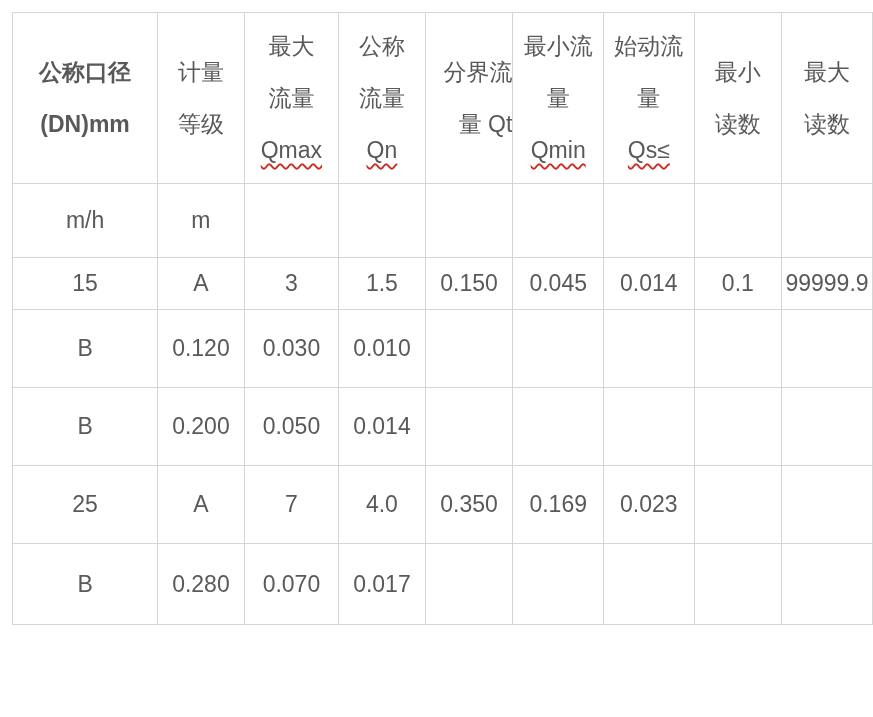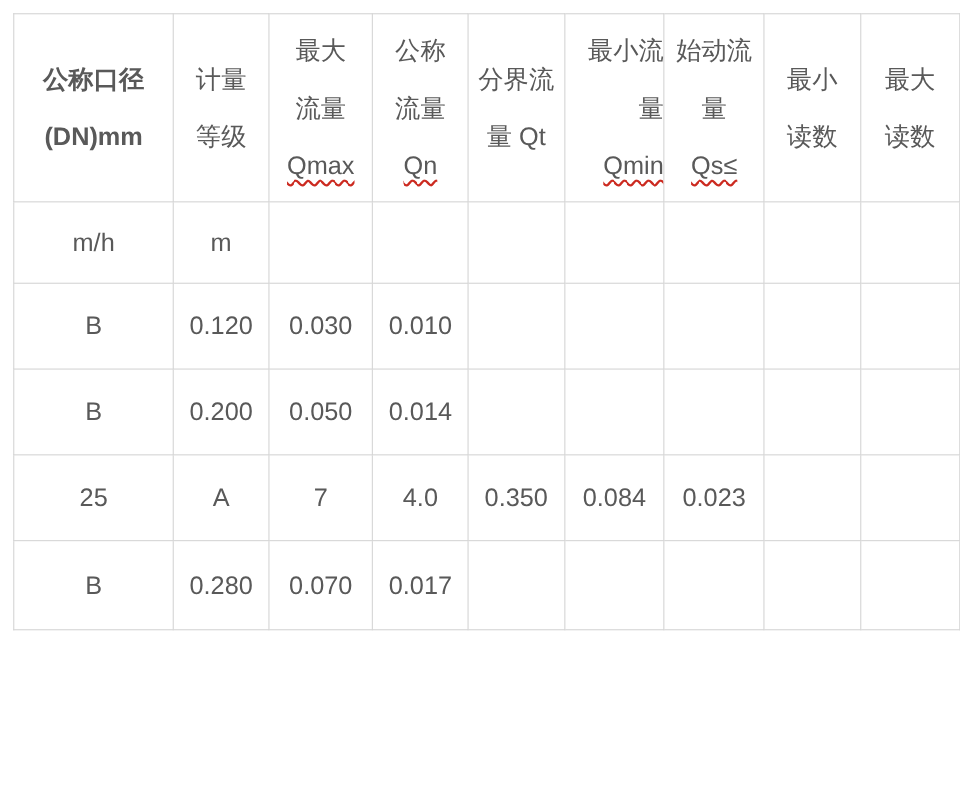--- a/index.html
+++ b/index.html
@@ -65,25 +65,25 @@
           <th style="width: 94px;">
             <div class="hline">最大</div>
             <div class="hline">流量</div>
             <div class="hline sq">Qmax</div>
           </th>
           <th style="width: 86px;">
             <div class="hline">公称</div>
             <div class="hline">流量</div>
             <div class="hline sq">Qn</div>
           </th>
-          <th style="width: 87px;">
+          <th style="width: 87px; text-align: right;">
             <div class="hline">分界流</div>
             <div class="hline">量 Qt</div>
           </th>
-          <th style="width: 90px; text-align: right;">
+          <th style="width: 90px;">
             <div class="hline">最小流</div>
             <div class="hline">量</div>
             <div class="hline sq">Qmin</div>
           </th>
           <th style="width: 90px;">
             <div class="hline">始动流</div>
             <div class="hline">量</div>
             <div class="hline sq">Qs≤</div>
           </th>
           <th style="width: 87px; border-radius: 23px;">
@@ -101,20 +101,31 @@
           <td style="width: 145px;">m/h</td>
           <td style="width: 86px;">m</td>
           <td style="width: 94px;"></td>
           <td style="width: 86px;"></td>
           <td style="width: 87px;"></td>
           <td style="width: 90px;"></td>
           <td style="width: 90px;"></td>
           <td style="width: 87px;"></td>
           <td style="width: 90px;"></td>
         </tr>
+        <tr style="height: 52px;">
+          <td>15</td>
+          <td>A</td>
+          <td>3</td>
+          <td>1.5</td>
+          <td>0.150</td>
+          <td>0.045</td>
+          <td>0.014</td>
+          <td>0.1</td>
+          <td>99999.9</td>
+        </tr>
         <tr style="height: 78px;">
           <td>B</td>
           <td>0.120</td>
           <td>0.030</td>
           <td>0.010</td>
           <td></td>
           <td></td>
           <td></td>
           <td></td>
           <td></td>
@@ -129,21 +140,21 @@
           <td></td>
           <td></td>
           <td></td>
         </tr>
         <tr style="height: 78px;">
           <td>25</td>
           <td>A</td>
           <td>7</td>
           <td>4.0</td>
           <td>0.350</td>
-          <td>0.084</td>
+          <td>0.169</td>
           <td>0.023</td>
           <td></td>
           <td></td>
         </tr>
         <tr style="height: 81px;">
           <td>B</td>
           <td>0.280</td>
           <td>0.070</td>
           <td>0.017</td>
           <td></td>

